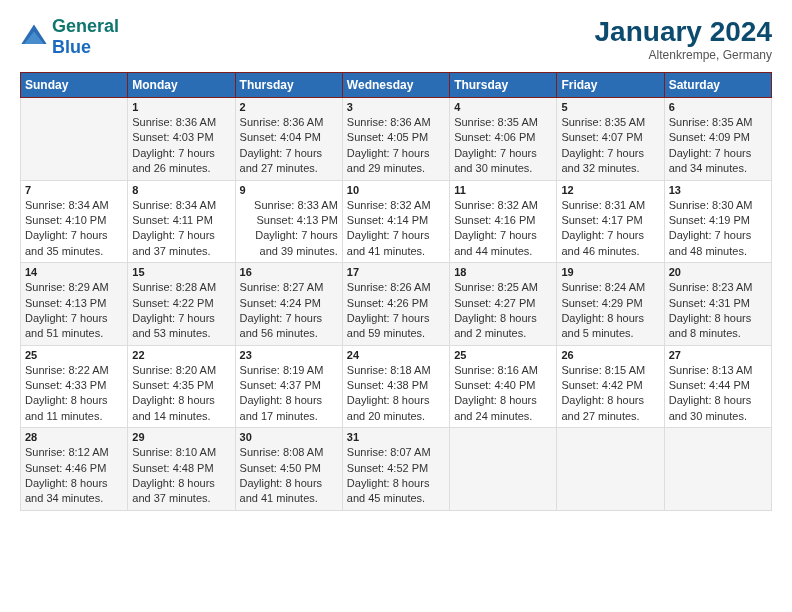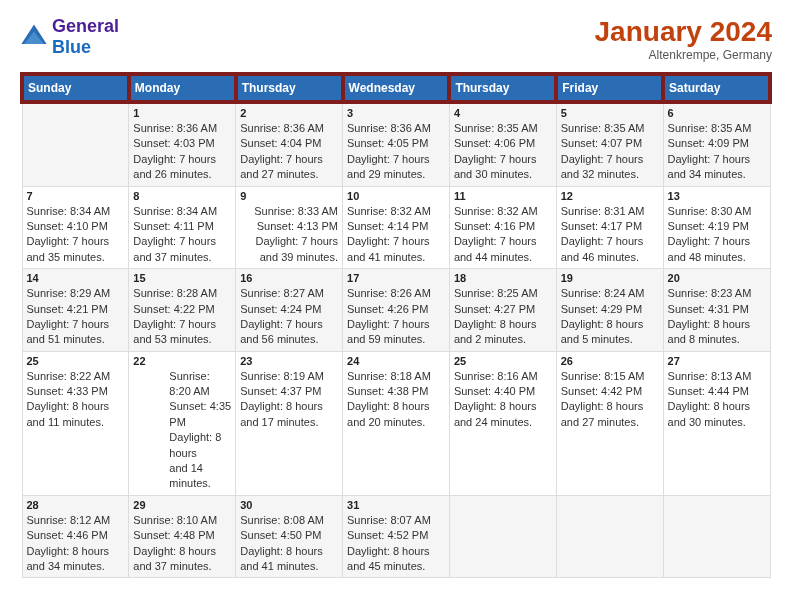--- a/index.html
+++ b/index.html
@@ -23,57 +23,57 @@
       margin-bottom: 10px;
     }
     .logo {
       display: flex;
       align-items: center;
       gap: 4px;
     }
     .logo-text-general {
       font-size: 18px;
       font-weight: bold;
-      color: #4c1d95;
+      color: #0f766e;
     }
     .logo-text-blue {
       font-size: 18px;
       font-weight: bold;
       color: #1a6bbf;
       margin-top: 34px;
     }
     .logo-icon {
       width: 28px;
       height: 28px;
     }
     .title-block {
       text-align: right;
     }
     .month-year {
       font-size: 28px;
       font-weight: bold;
-      color: #c2410c;
+      color: #0c4a6e;
     }
     .location {
       font-size: 12px;
       color: #555;
     }
     table {
       width: 100%;
       border-collapse: collapse;
       table-layout: fixed;
     }
     thead tr th {
       background-color: #2a6db5;
       color: #fff;
       font-size: 12px;
       font-weight: bold;
       padding: 5px 4px;
       text-align: left;
-      border: 4px solid #7f1d1d;
+      border: 1px solid #7f1d1d;
     }
     tbody tr td {
       vertical-align: top;
       border: 1px solid #ddd;
       padding: 3px 4px;
       font-size: 9.5px;
       color: #333;
       height: 82px;
     }
     tbody tr:nth-child(odd) td {
@@ -222,21 +222,21 @@
             <div class="cell-info" style="white-space: pre-line;">Sunrise: 8:30 AM
 Sunset: 4:19 PM
 Daylight: 7 hours
 and 48 minutes.</div>
           </td>
         </tr>
         <tr>
           <td>
             <span class="day-num">14</span>
             <div class="cell-info" style="white-space: pre-line;">Sunrise: 8:29 AM
-Sunset: 4:21 PM
+Sunset: 4:13 PM
 Daylight: 7 hours
 and 51 minutes.</div>
           </td>
           <td>
             <span class="day-num">15</span>
             <div class="cell-info" style="white-space: pre-line;">Sunrise: 8:28 AM
 Sunset: 4:22 PM
 Daylight: 7 hours
 and 53 minutes.</div>
           </td>
@@ -279,21 +279,21 @@
         <tr>
           <td>
             <span class="day-num">25</span>
             <div class="cell-info" style="white-space: pre-line;">Sunrise: 8:22 AM
 Sunset: 4:33 PM
 Daylight: 8 hours
 and 11 minutes.</div>
           </td>
           <td>
             <span class="day-num">22</span>
-            <div class="cell-info" style="white-space: pre-line; margin-left: 36px;">Sunrise: 8:20 AM
+            <div class="cell-info" style="white-space: pre-line;">Sunrise: 8:20 AM
 Sunset: 4:35 PM
 Daylight: 8 hours
 and 14 minutes.</div>
           </td>
           <td>
             <span class="day-num">23</span>
             <div class="cell-info" style="white-space: pre-line;">Sunrise: 8:19 AM
 Sunset: 4:37 PM
 Daylight: 8 hours
 and 17 minutes.</div>

